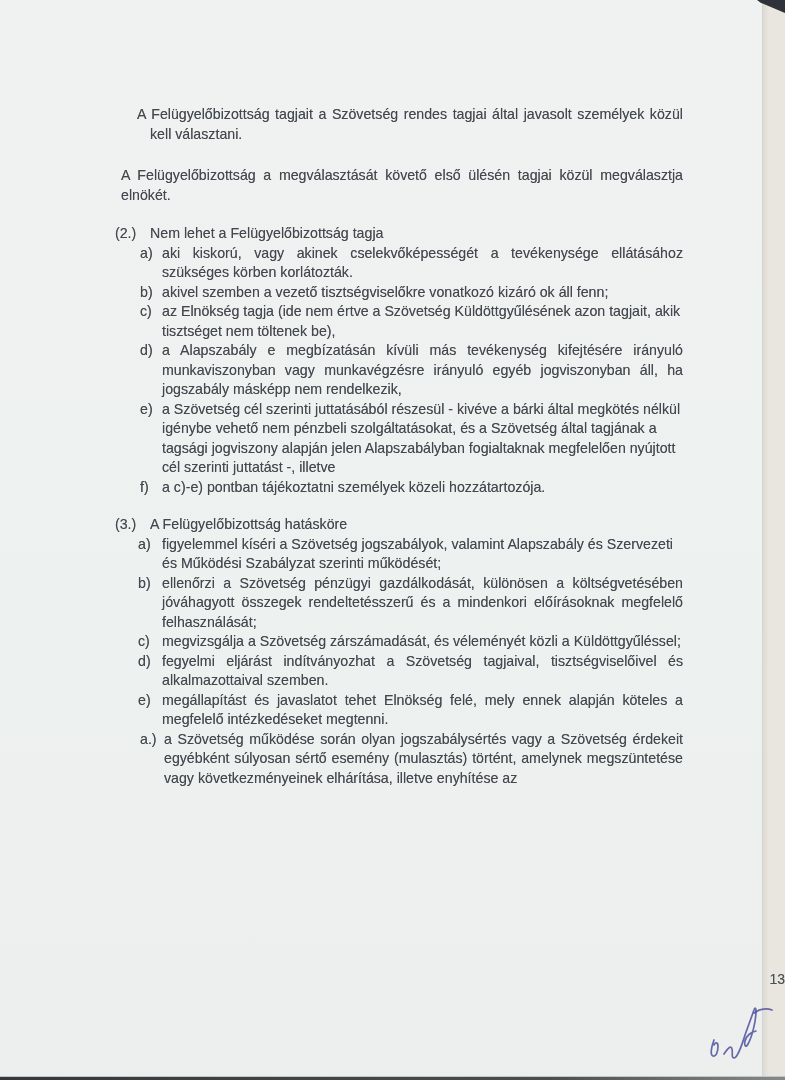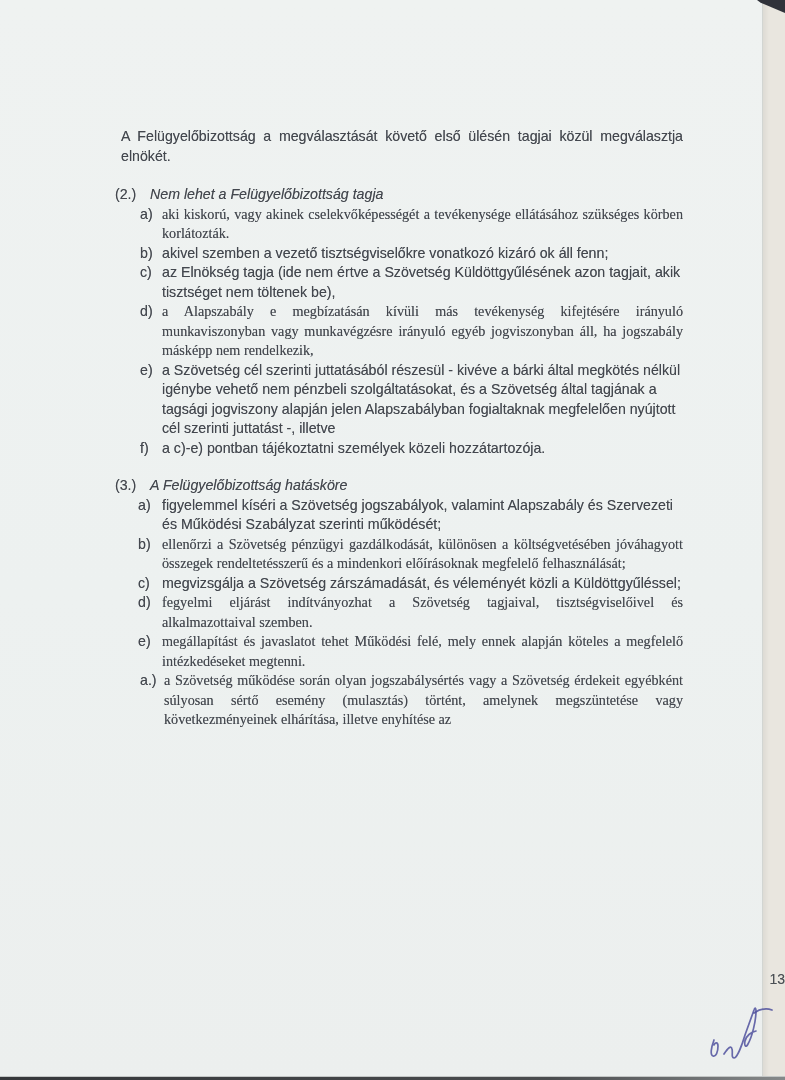--- a/index.html
+++ b/index.html
@@ -34,47 +34,48 @@
   }
   p { margin:0; }
   .p-hang { padding-left:35px; text-indent:-13px; text-align:justify; }
   .p-flat { margin-left:6px; text-align:justify; }
   .mt22 { margin-top:22px; }
   .mt21 { margin-top:21px; }
   .mt19 { margin-top:19px; }
   .mt18 { margin-top:18px; }
   .sec-head { display:flex; }
   .sec-marker { flex:0 0 35px; }
-  .sec-title { flex:1;font-style:italic; }
+  .sec-title { flex:1; }
   .item { display:flex; margin-left:25px; }
   .item .im { flex:0 0 22px; }
   .item .it { flex:1; }
   .sec3 .item { margin-left:23px; }
   .sec3 .item .im { flex:0 0 24px; }
-  .just { text-align:justify;font-family:Liberation Serif, serif; }
+  .just { text-align:justify; }
   .closing-lead { padding-left:37px; text-indent:-15px; text-align:justify; }
   .closing-item .im { flex:0 0 24px; }
   .page-number {
     position:absolute; top:971px; left:0; width:100%;
     text-align:right; font-size:14px; color:#4b5055;
     text-shadow:0 0 0.5px rgba(67,71,78,0.5);
   }
   .signature { position:absolute; left:704px; top:1002px; width:72px; height:64px; }
   .signature path { fill:none; stroke:#50519e; stroke-width:1.7; stroke-linecap:round; opacity:0.85; }
 </style>
 </head>
 <body>
 
 <div class="scan">
 
   <div class="side-strip"></div>
   <div class="corner-dark"></div>
 
   <div class="content">
 
+    <p class="p-hang">A Felügyelőbizottság tagjait a Szövetség rendes tagjai által javasolt személyek közül kell választani.</p>
     <p class="p-flat mt22">A Felügyelőbizottság a megválasztását követő első ülésén tagjai közül megválasztja elnökét.</p>
 
     <div class="section mt19">
       <div class="sec-head">
         <span class="sec-marker">(2.)</span>
         <span class="sec-title">Nem lehet a Felügyelőbizottság tagja</span>
       </div>
       <div class="item">
         <span class="im">a)</span>
         <span class="it just">aki kiskorú, vagy akinek cselekvőképességét a tevékenysége ellátásához szükséges körben korlátozták.</span>
@@ -117,21 +118,21 @@
       <div class="item">
         <span class="im">c)</span>
         <span class="it">megvizsgálja a Szövetség zárszámadását, és véleményét közli a Küldöttgyűléssel;</span>
       </div>
       <div class="item">
         <span class="im">d)</span>
         <span class="it just">fegyelmi eljárást indítványozhat a Szövetség tagjaival, tisztségviselőivel és alkalmazottaival szemben.</span>
       </div>
       <div class="item">
         <span class="im">e)</span>
-        <span class="it just">megállapítást és javaslatot tehet Működési felé, mely ennek alapján köteles a megfelelő intézkedéseket megtenni.</span>
+        <span class="it just">megállapítást és javaslatot tehet Elnökség felé, mely ennek alapján köteles a megfelelő intézkedéseket megtenni.</span>
       </div>
     </div>
 
     <div class="item closing-item">
       <span class="im">a.)</span>
       <span class="it just">a Szövetség működése során olyan jogszabálysértés vagy a Szövetség érdekeit egyébként súlyosan sértő esemény (mulasztás) történt, amelynek megszüntetése vagy következményeinek elhárítása, illetve enyhítése az</span>
     </div>
 
   </div>
 

